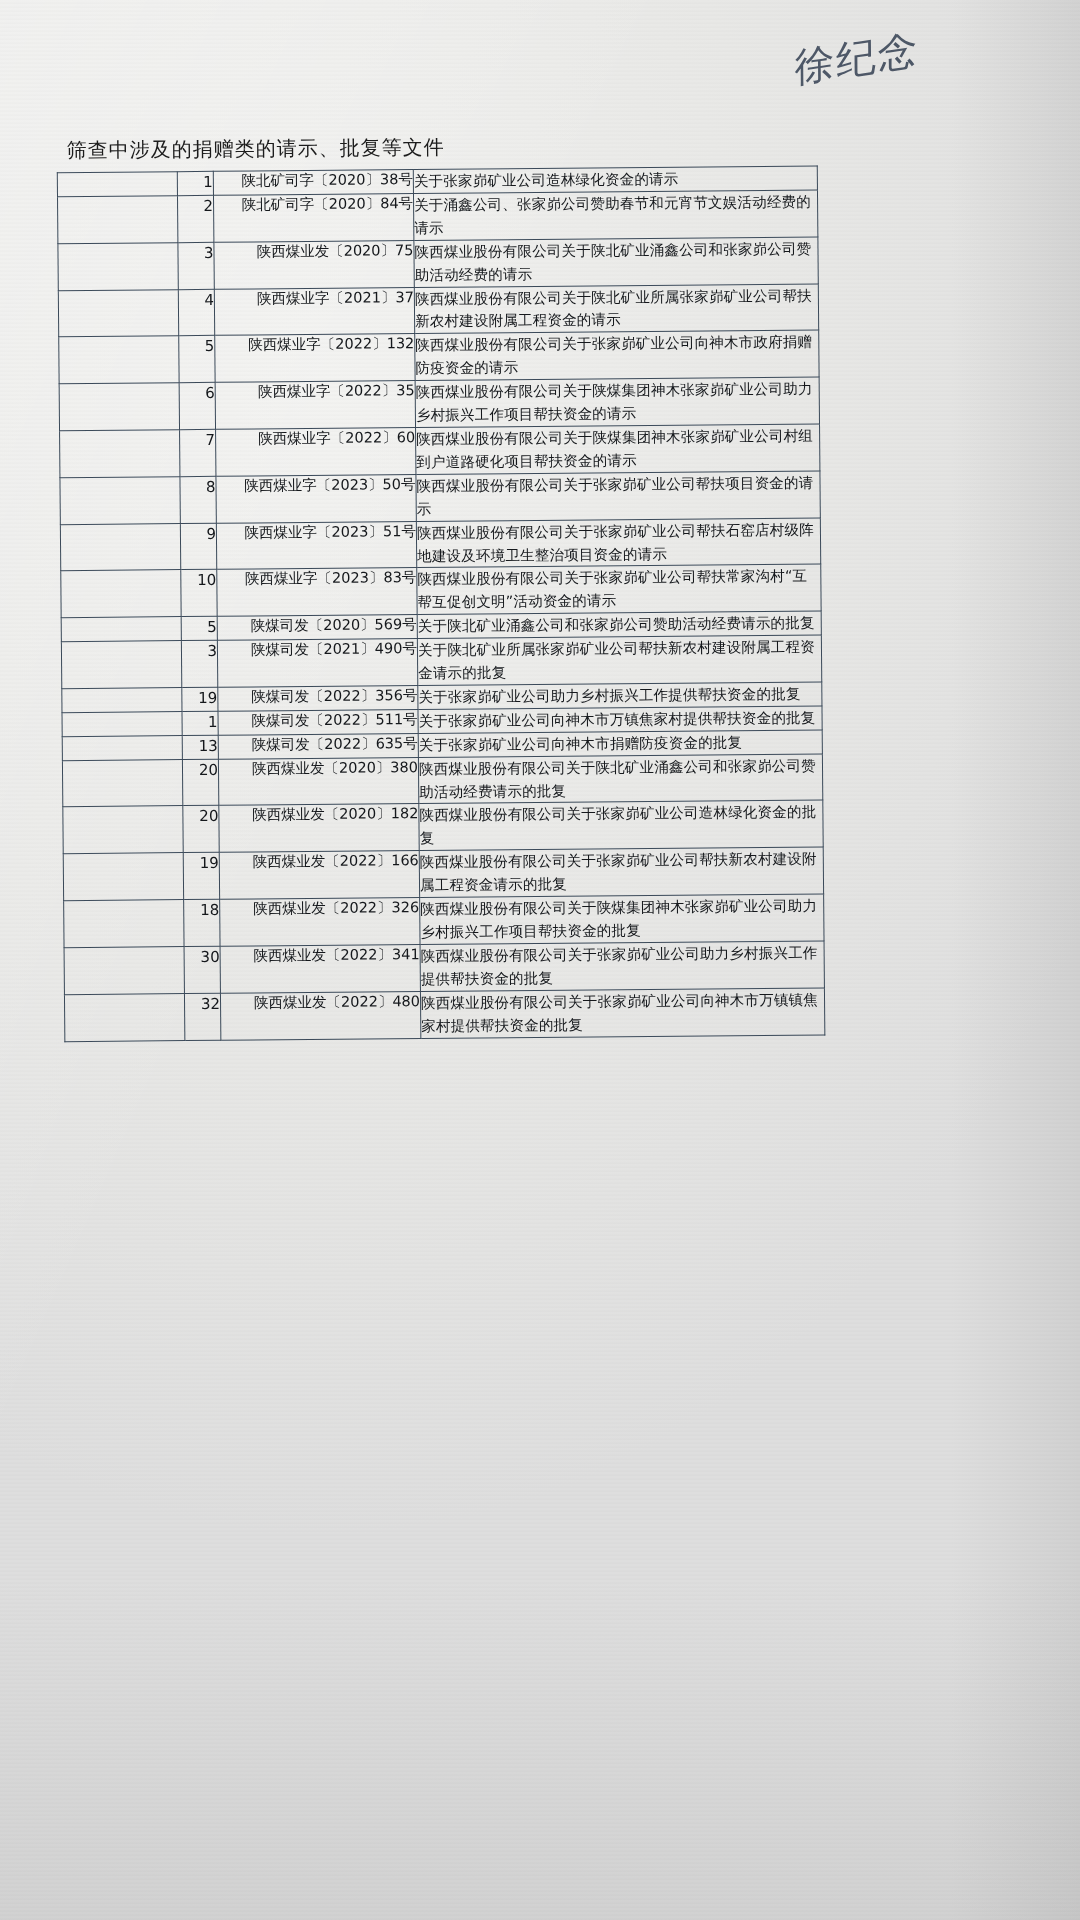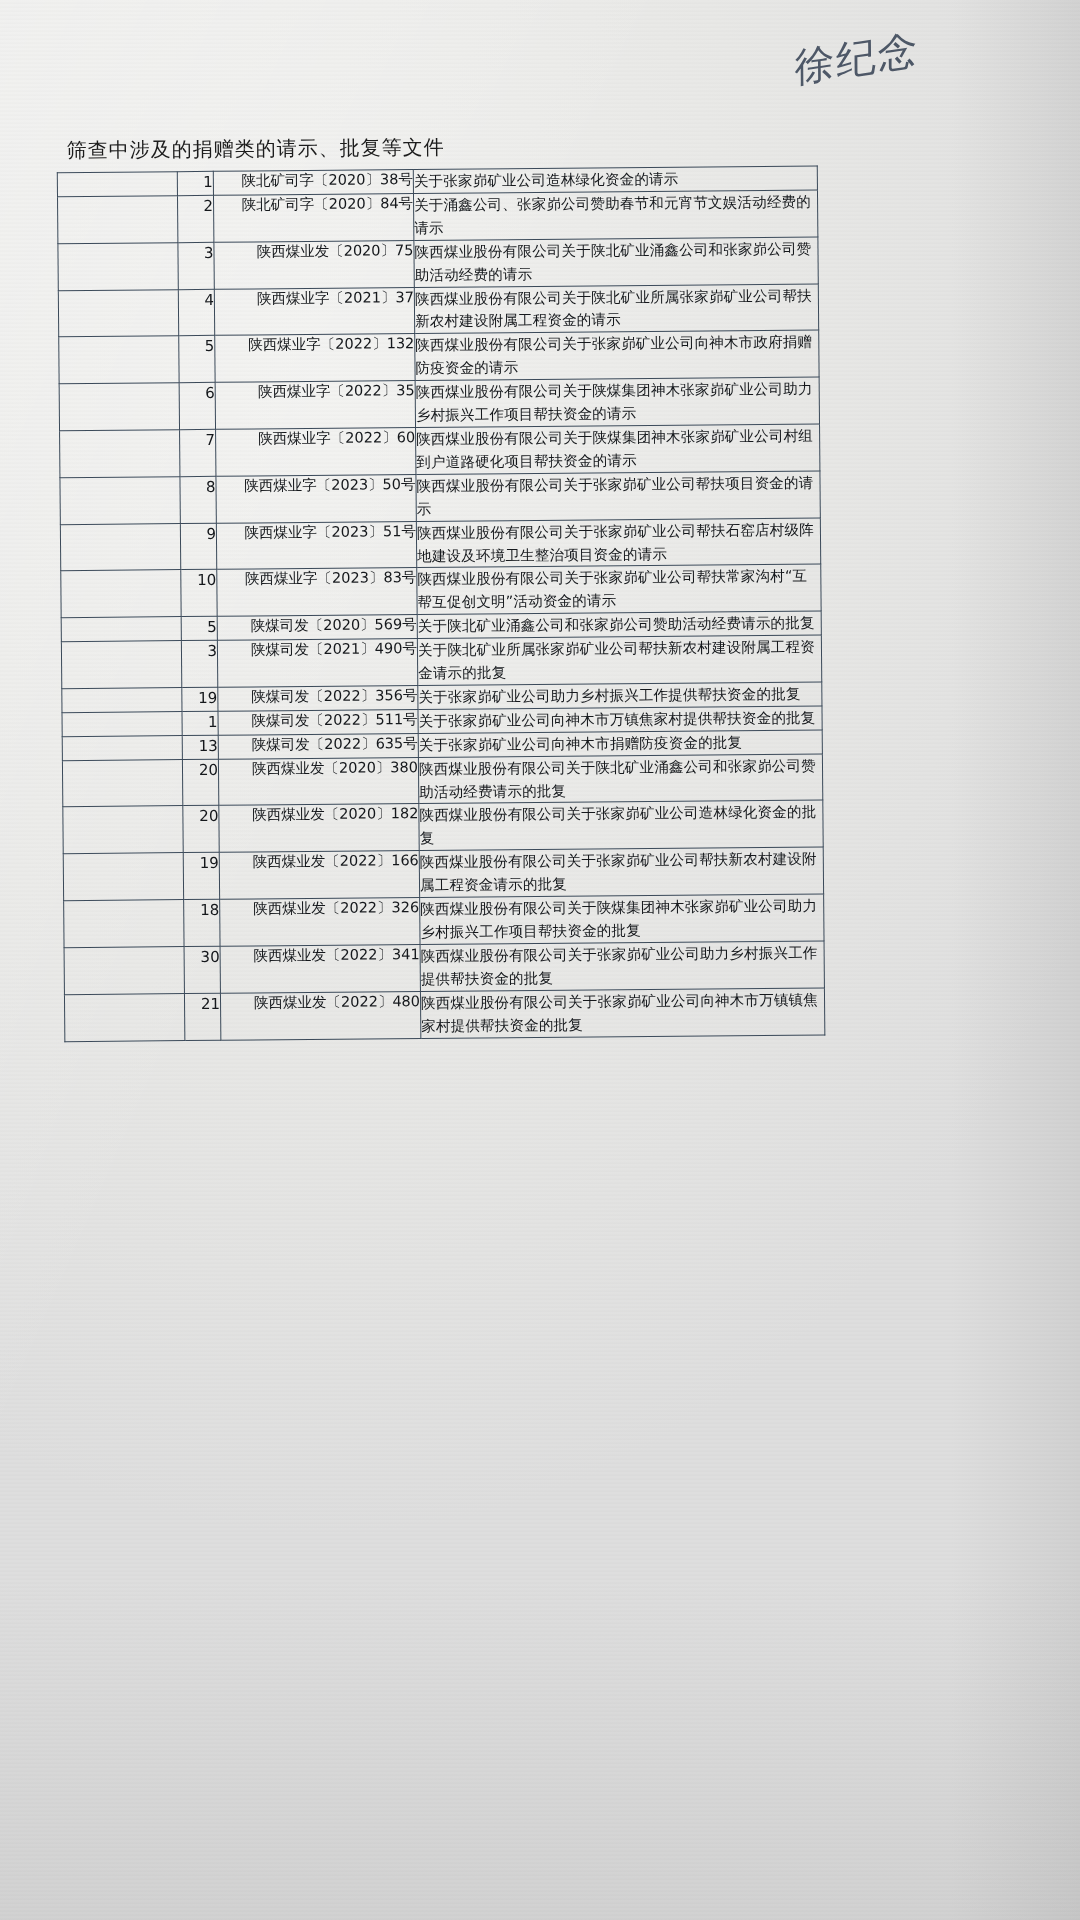--- a/index.html
+++ b/index.html
@@ -259,21 +259,21 @@
           <td class="desc vt">陕西煤业股份有限公司关于陕煤集团神木张家峁矿业公司助力乡村振兴工作项目帮扶资金的批复</td>
         </tr>
         <tr>
           <td class="blank">&nbsp;</td>
           <td class="no vb">30</td>
           <td class="code vb">陕西煤业发〔2022〕341</td>
           <td class="desc vt">陕西煤业股份有限公司关于张家峁矿业公司助力乡村振兴工作提供帮扶资金的批复</td>
         </tr>
         <tr>
           <td class="blank">&nbsp;</td>
-          <td class="no vb">21</td>
+          <td class="no vb">32</td>
           <td class="code vb">陕西煤业发〔2022〕480</td>
           <td class="desc vt">陕西煤业股份有限公司关于张家峁矿业公司向神木市万镇镇焦家村提供帮扶资金的批复</td>
         </tr>
       </tbody>
   </table>
 
 </div>
 
 <div id="grain"></div>
 

